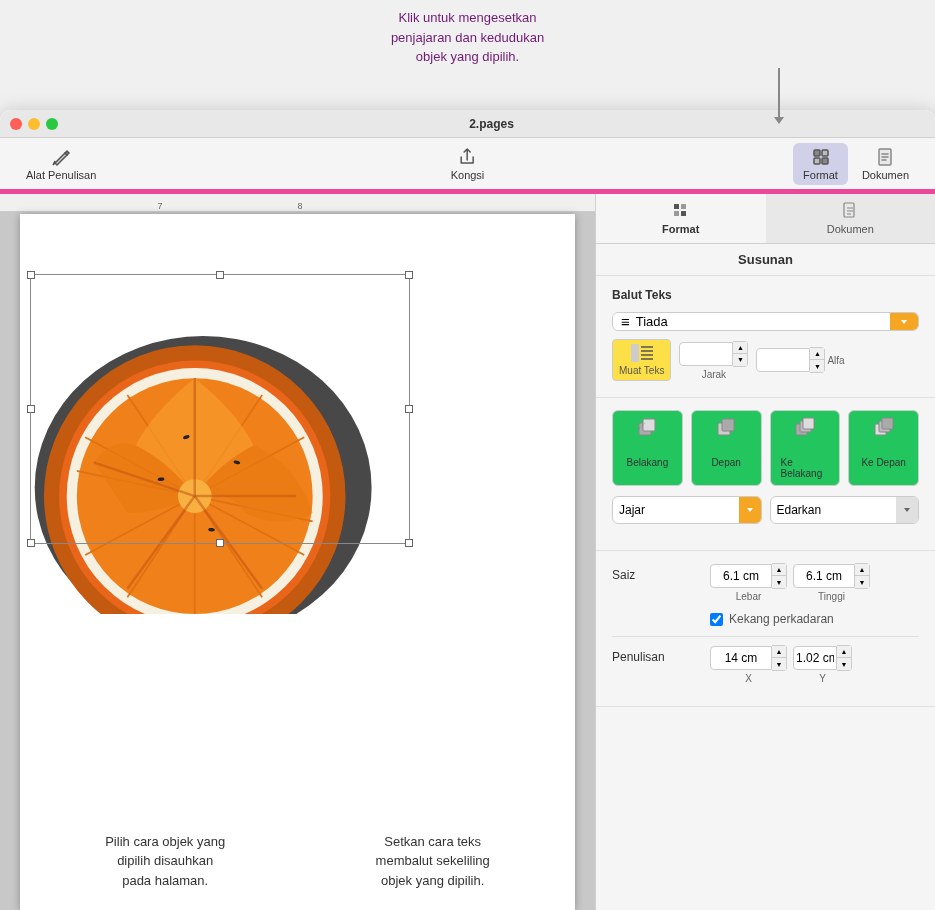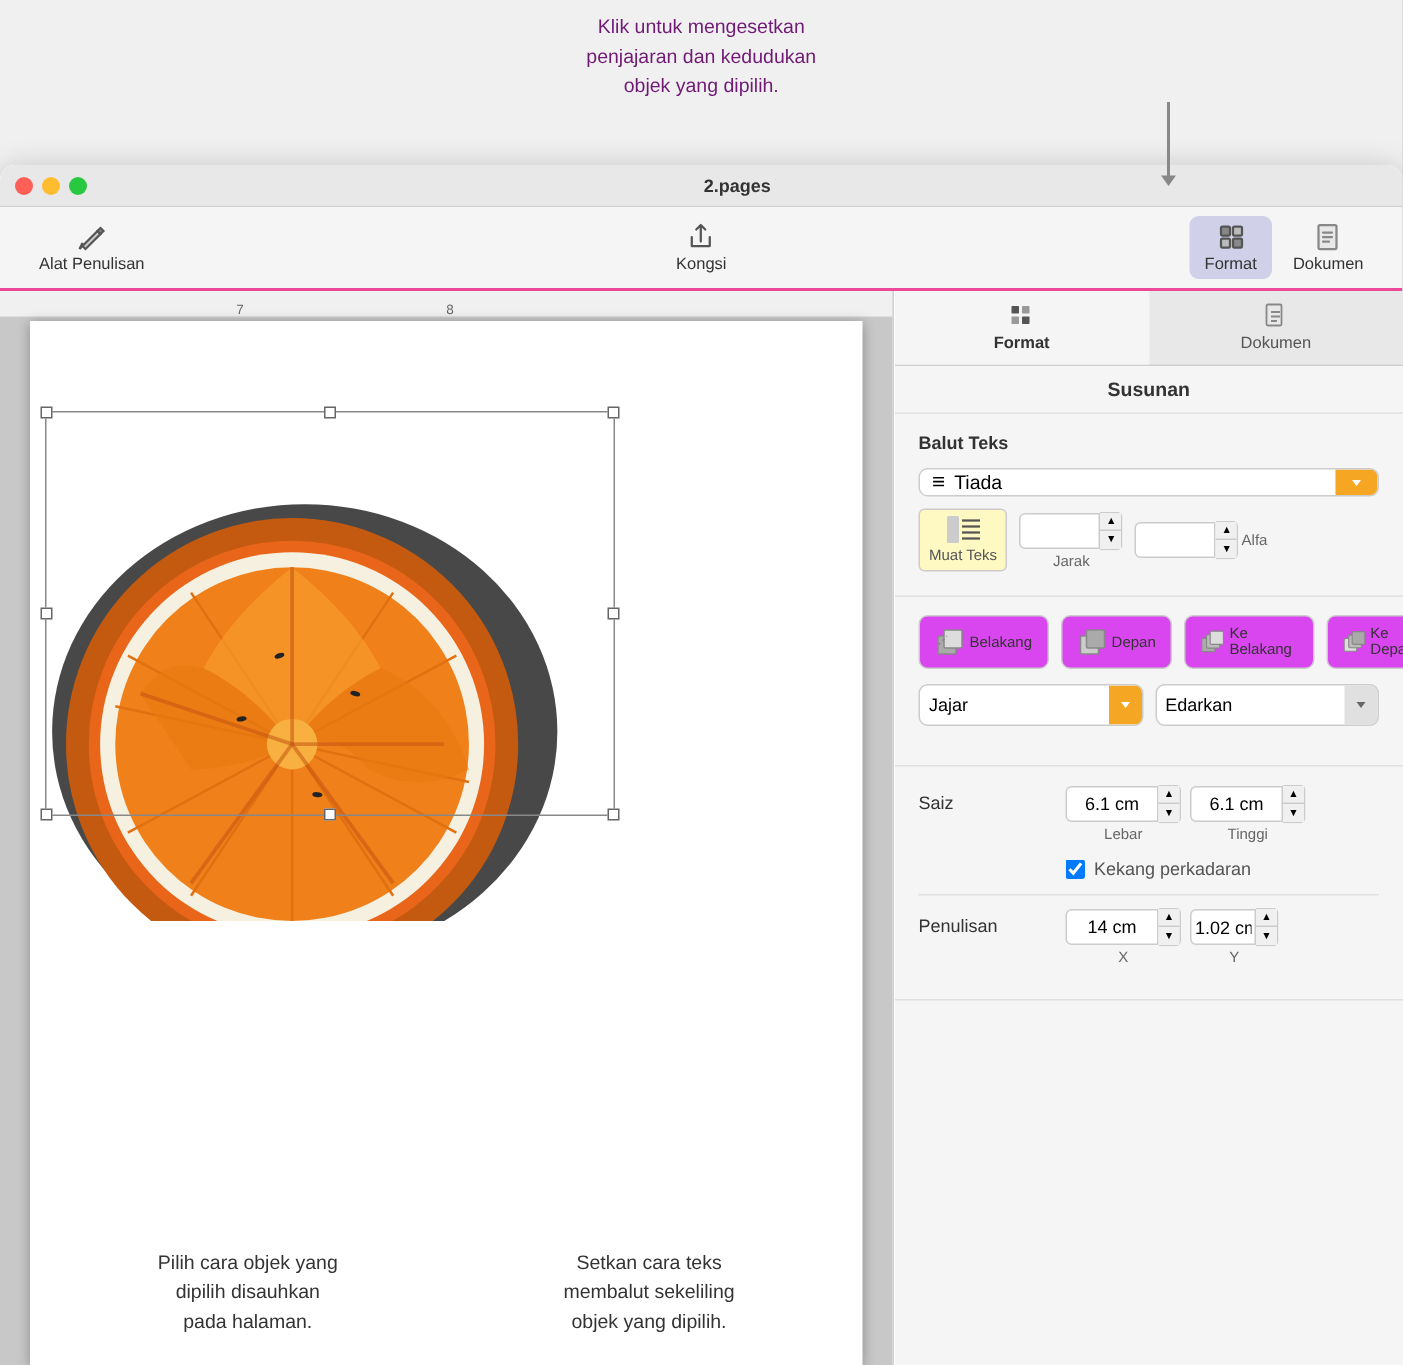--- a/index.html
+++ b/index.html
@@ -87,21 +87,21 @@
       height: 12px;
       border-radius: 50%;
     }
     .tl-red { background: #ff5f57; }
     .tl-yellow { background: #febc2e; }
     .tl-green { background: #28c840; }
 
     
     .toolbar {
       background: #f5f5f5;
-      border-bottom: 2px solid #ec4899;
+      border-bottom: 5px solid #ec4899;
       height: 56px;
       display: flex;
       align-items: center;
       padding: 0 16px;
       position: relative;
     }
     .toolbar-left {
       display: flex;
       align-items: center;
       gap: 4px;
@@ -287,21 +287,21 @@
     .option-btn {
       display: flex;
       flex-direction: column;
       align-items: center;
       font-size: 10px;
       color: #555;
       gap: 3px;
       cursor: pointer;
       padding: 4px 6px;
       border-radius: 4px;
-      background: #fef9c3;
+      background: #fde047;
       border: 1px solid #ccc;
     }
     .option-btn svg {
       width: 22px;
       height: 18px;
     }
     .spinbox-label {
       font-size: 10px;
       color: #666;
     }
@@ -341,28 +341,29 @@
     .arr-btn:last-child { border-bottom: none; }
 
     
     .layer-buttons {
       display: flex;
       gap: 8px;
       margin-bottom: 10px;
     }
     .layer-btn {
       display: flex;
+      flex-direction: column;
       align-items: center;
       font-size: 10px;
       color: #333;
-      gap: 3px;
+      gap: 20px;
       cursor: pointer;
       padding: 6px 10px;
       border-radius: 6px;
-      background: #d946ef;
+      background: #22c55e;
       border: 1px solid #ccc;
       flex: 1;
     }
     .layer-btn svg {
       width: 20px;
       height: 20px;
     }
 
     
     .align-row {

